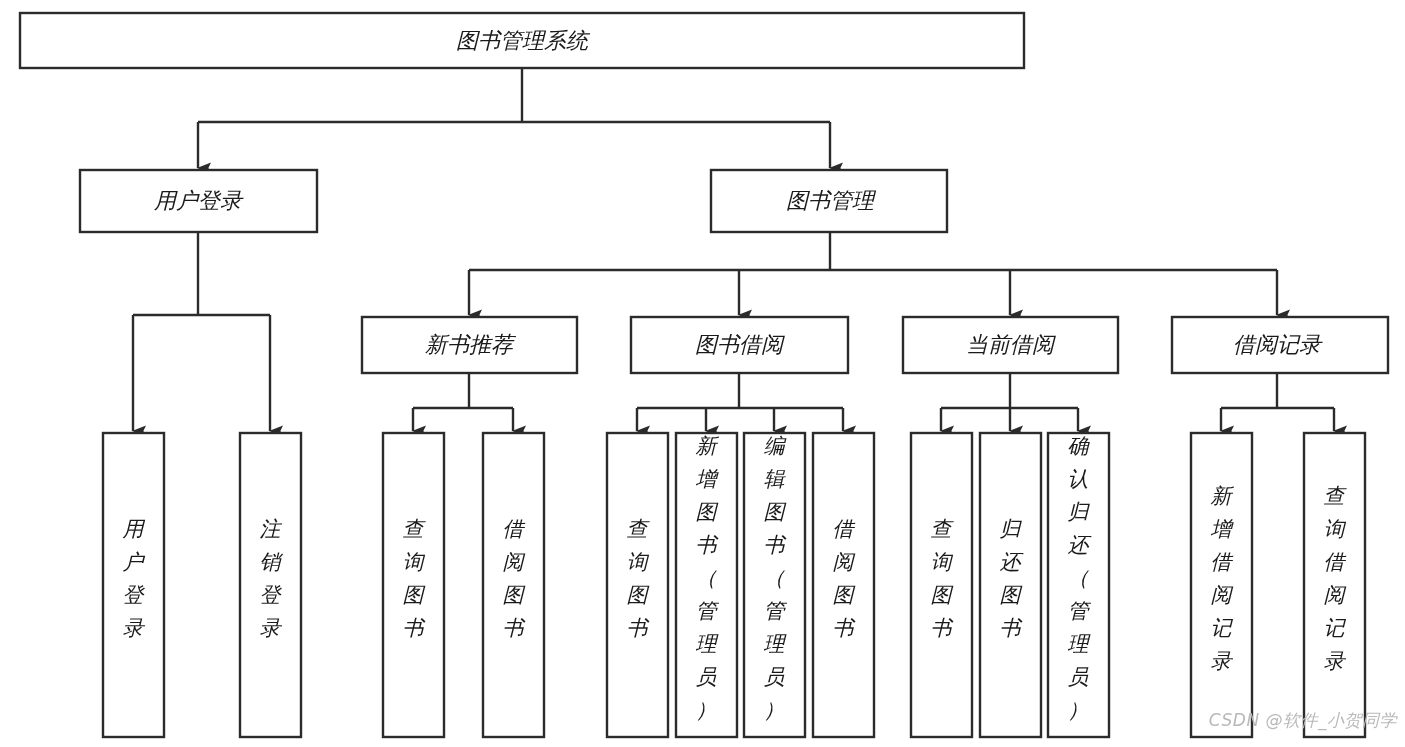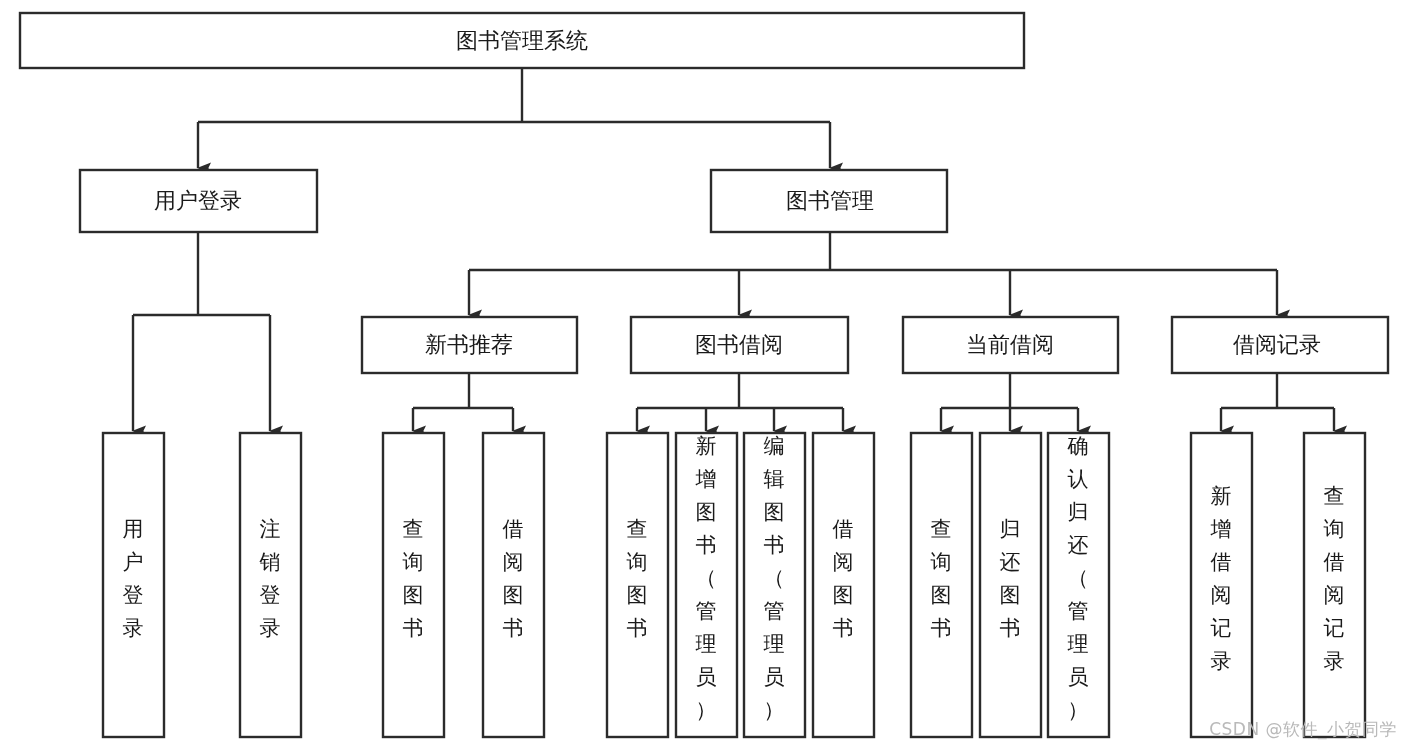--- a/index.html
+++ b/index.html
@@ -9,20 +9,21 @@
   }
   body {
     font-family: "Liberation Sans", "DejaVu Sans", sans-serif;
   }
   #canvas {
     position: relative;
     width: 1405px;
     height: 747px;
     background: #ffffff;
     overflow: hidden;
+    font-style: italic;
   }
   svg#diagram {
     position: absolute;
     left: 0;
     top: 0;
     width: 1405px;
     height: 747px;
   }
   .node-box {
     fill: #ffffff;
@@ -44,21 +45,21 @@
   }
   .leaf-label {
     fill: #1a1a1a;
     font-family: "DejaVu Sans", "Liberation Sans", sans-serif;
     font-size: 21px;
     text-anchor: middle;
   }
   .watermark {
     position: absolute;
     right: 8px;
-    bottom: 6px;
+    bottom: 15px;
     font-family: "DejaVu Sans", "Liberation Sans", sans-serif;
     font-size: 17px;
     color: #b9b9b9;
     white-space: nowrap;
     letter-spacing: 0.5px;
   }
 </style>
 </head>
 <body>
 

